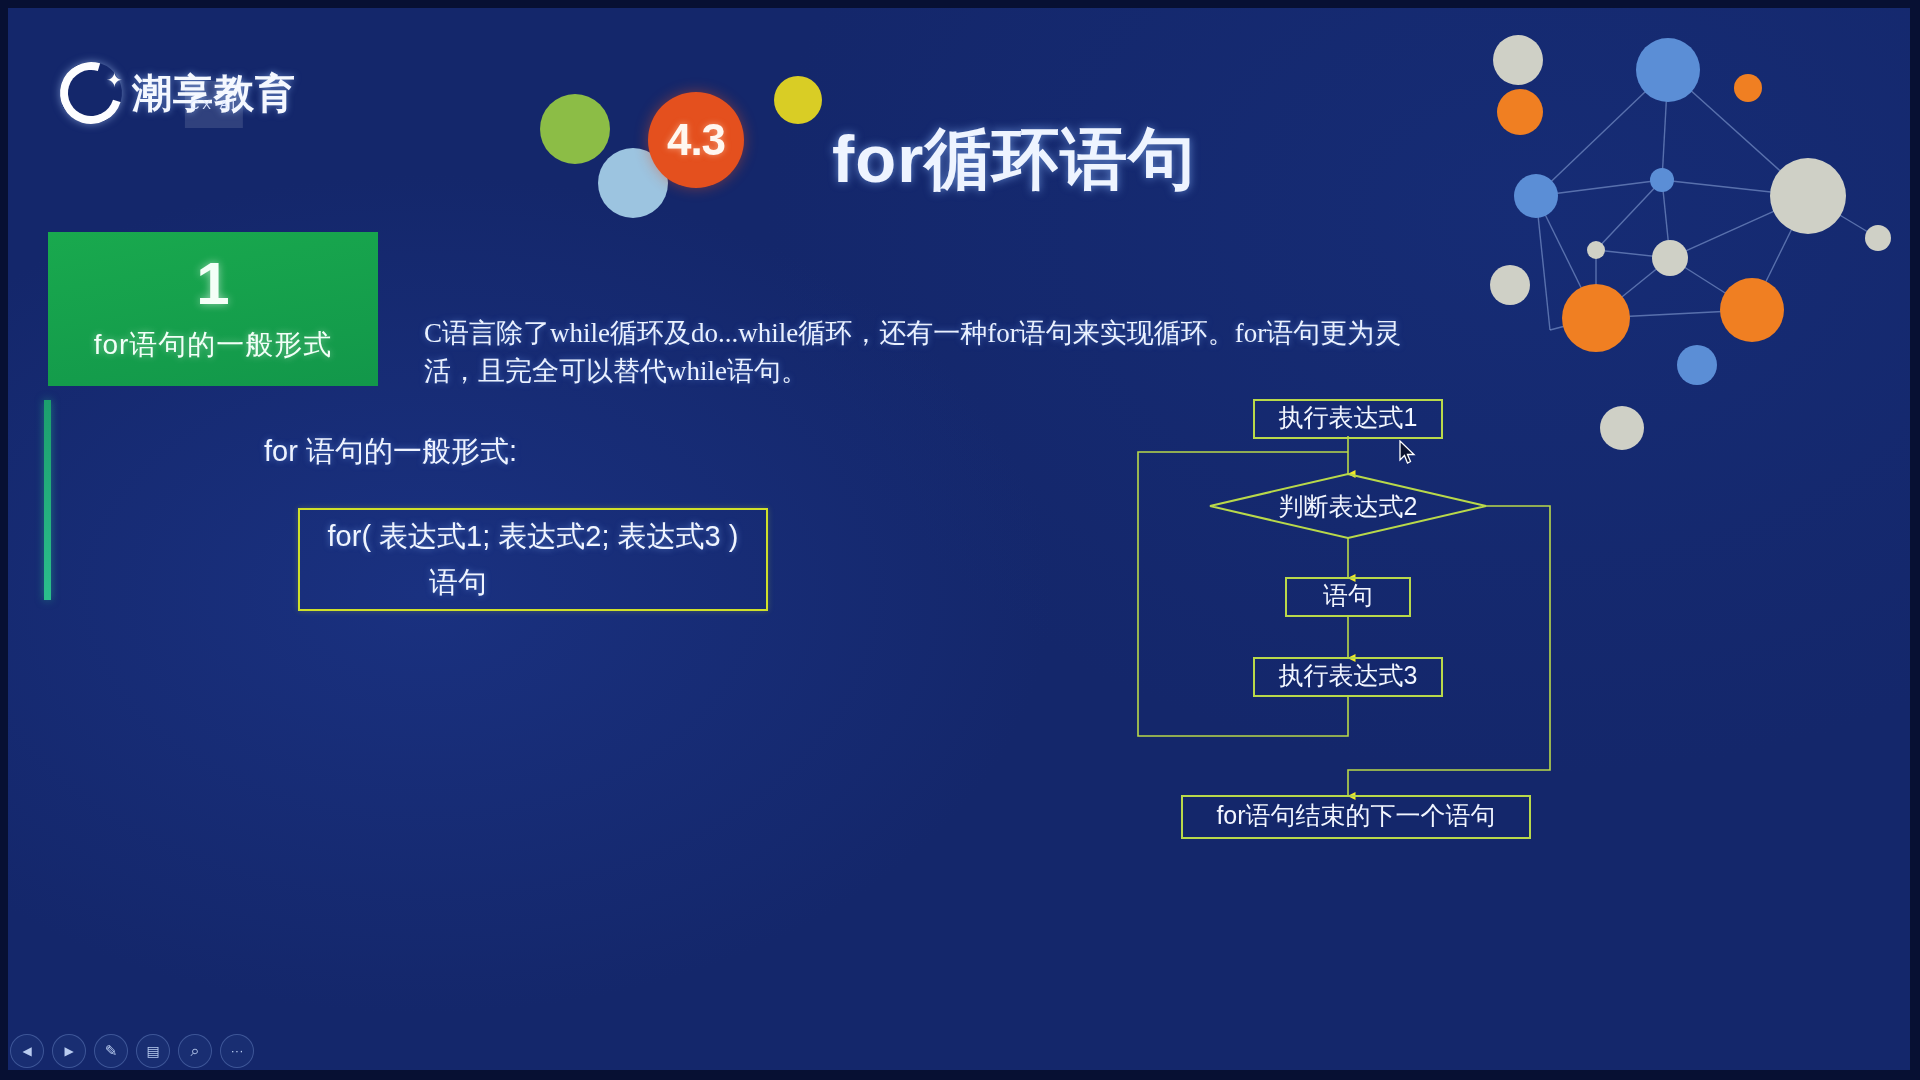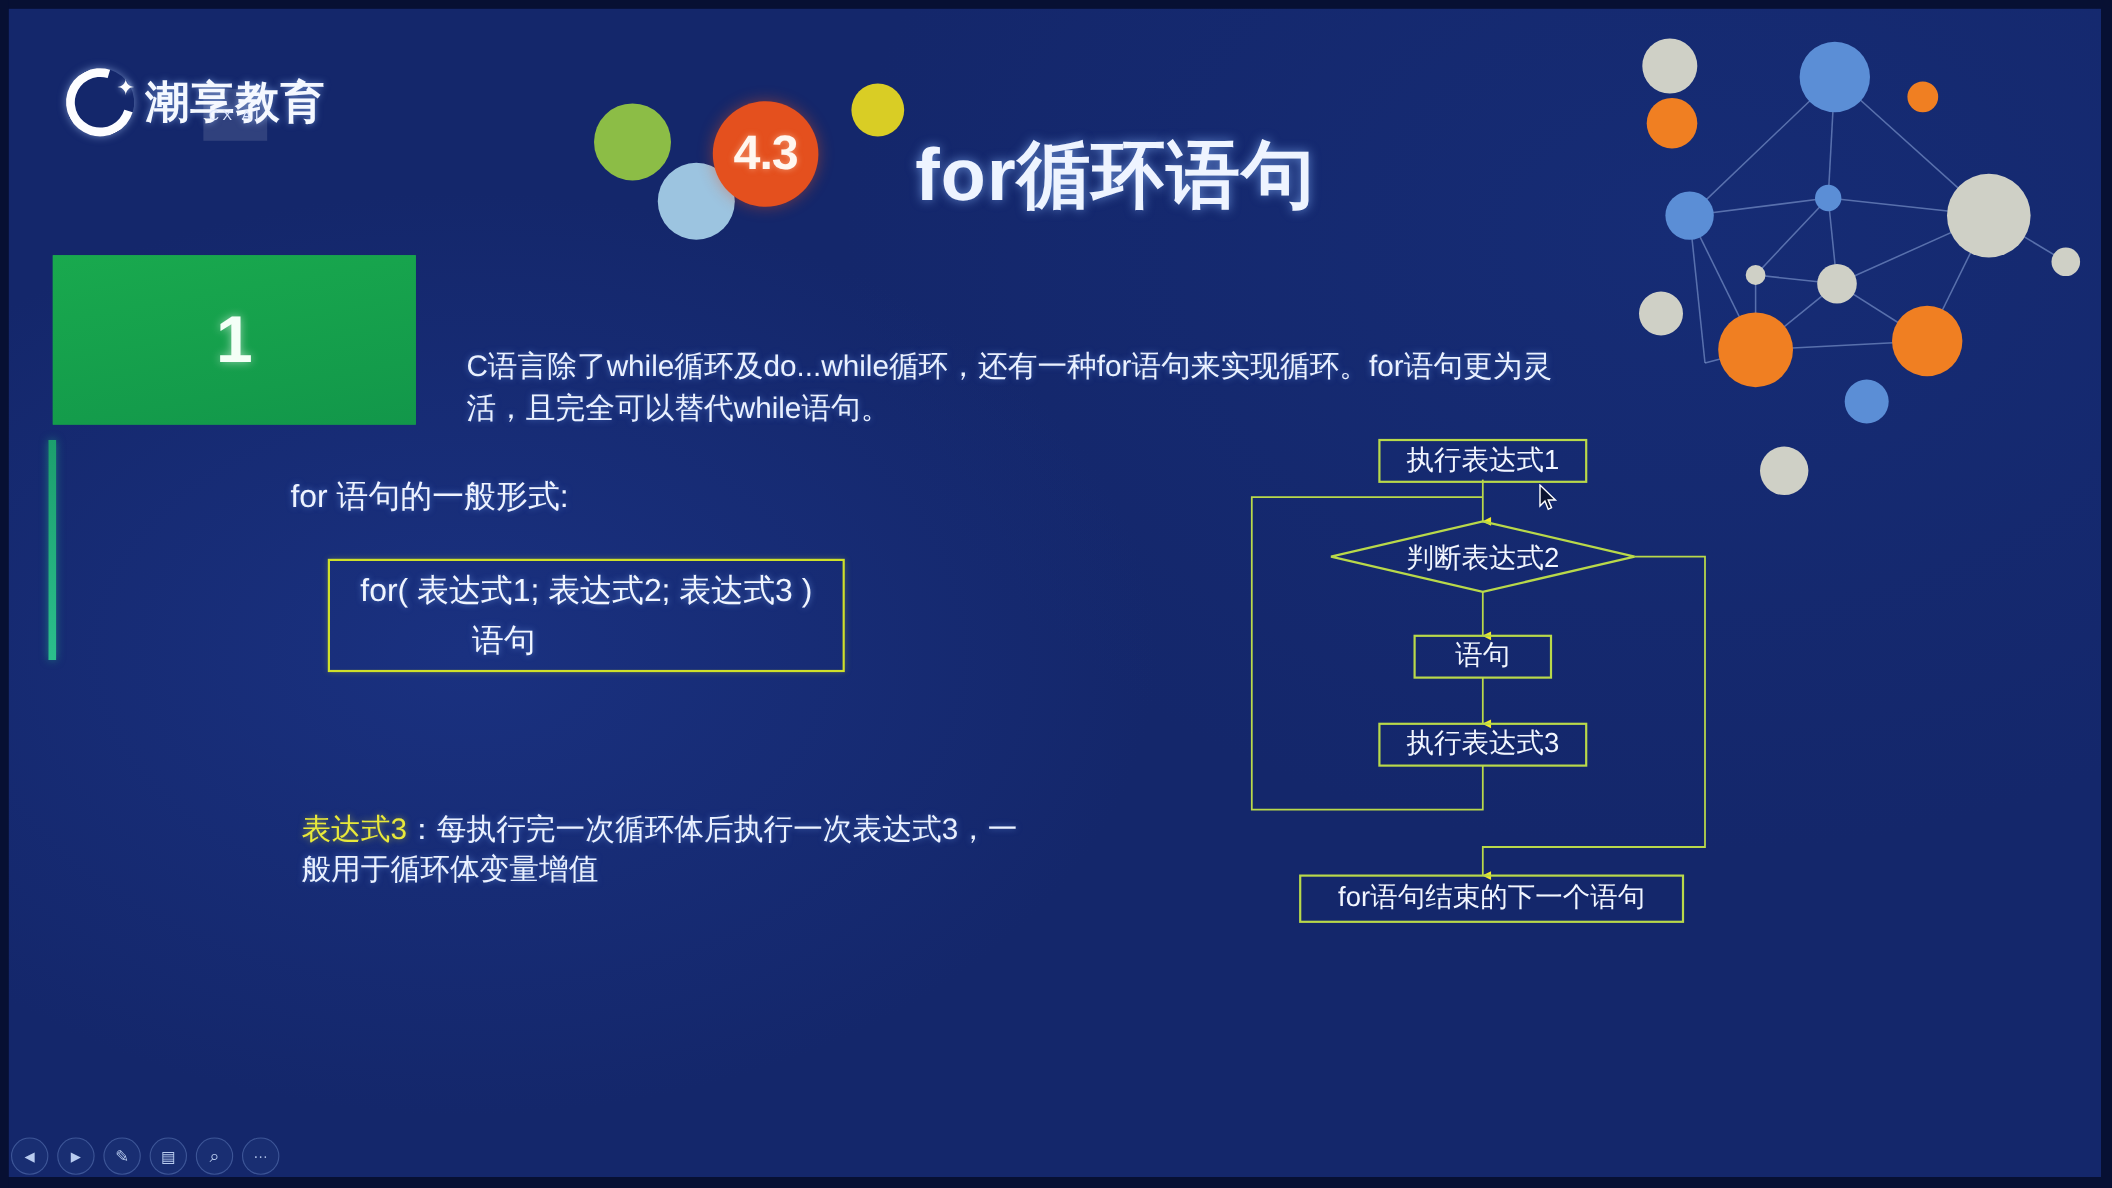--- a/index.html
+++ b/index.html
@@ -103,20 +103,21 @@
     width: 7px; height: 200px;
     background: linear-gradient(180deg, #1c9f6d, #2bbf8c);
     box-shadow: 0 0 8px rgba(40,190,140,.5);
   }
 
   
   #intro {
     position: absolute; left: 424px; top: 314px; width: 1020px;
     font-size: 27px; line-height: 1.42; color: #eaf1ff;
     text-shadow: 0 0 6px rgba(120,170,255,.5);
+    font-family: Liberation Serif, serif;
   }
   #form-label {
     position: absolute; left: 264px; top: 432px;
     font-size: 29px; color: #eef3ff;
     text-shadow: 0 0 6px rgba(120,170,255,.5);
   }
   #code-box {
     position: absolute; left: 298px; top: 508px;
     width: 470px; height: 103px;
     border: 2px solid #cfe02a;
@@ -234,34 +235,34 @@
         <circle cx="478" cy="238" r="13" fill="#cfd0c6"></circle>
         <circle cx="110" cy="285" r="20" fill="#cfd0c6"></circle>
         <circle cx="297" cy="365" r="20" fill="#5b8ed6"></circle>
         <circle cx="222" cy="428" r="22" fill="#cfd0c6"></circle>
       </g>
     </svg>
   </div>
 
   <div id="section-box">
     <div id="section-num">1</div>
+    <div id="section-label">for语句的一般形式</div>
   </div>
   <div id="accent-bar"></div>
 
   <p id="intro">C语言除了while循环及do...while循环，还有一种for语句来实现循环。for语句更为灵活，且完全可以替代while语句。</p>
 
   <div id="form-label">for 语句的一般形式:</div>
 
   <div id="code-box">
     <div class="line1">for( 表达式1; 表达式2; 表达式3 )</div>
     <div class="line2">语句</div>
   </div>
 
   <div id="expl">
-    <p><span class="k">表达式3</span><span>：</span><span>每执行完一次循环体后执行一次表达式3，一般用于循环体变量增值</span></p>
   </div>
 
   <div id="flow">
     <svg width="460" height="600" viewBox="0 0 460 600">
       <defs>
         <marker id="arr" markerWidth="11" markerHeight="11" refX="5" refY="8.5" orient="auto" markerUnits="userSpaceOnUse">
           <path d="M1,1 L9,1 L5,9 Z" fill="#f2e928"></path>
         </marker>
       </defs>
 

